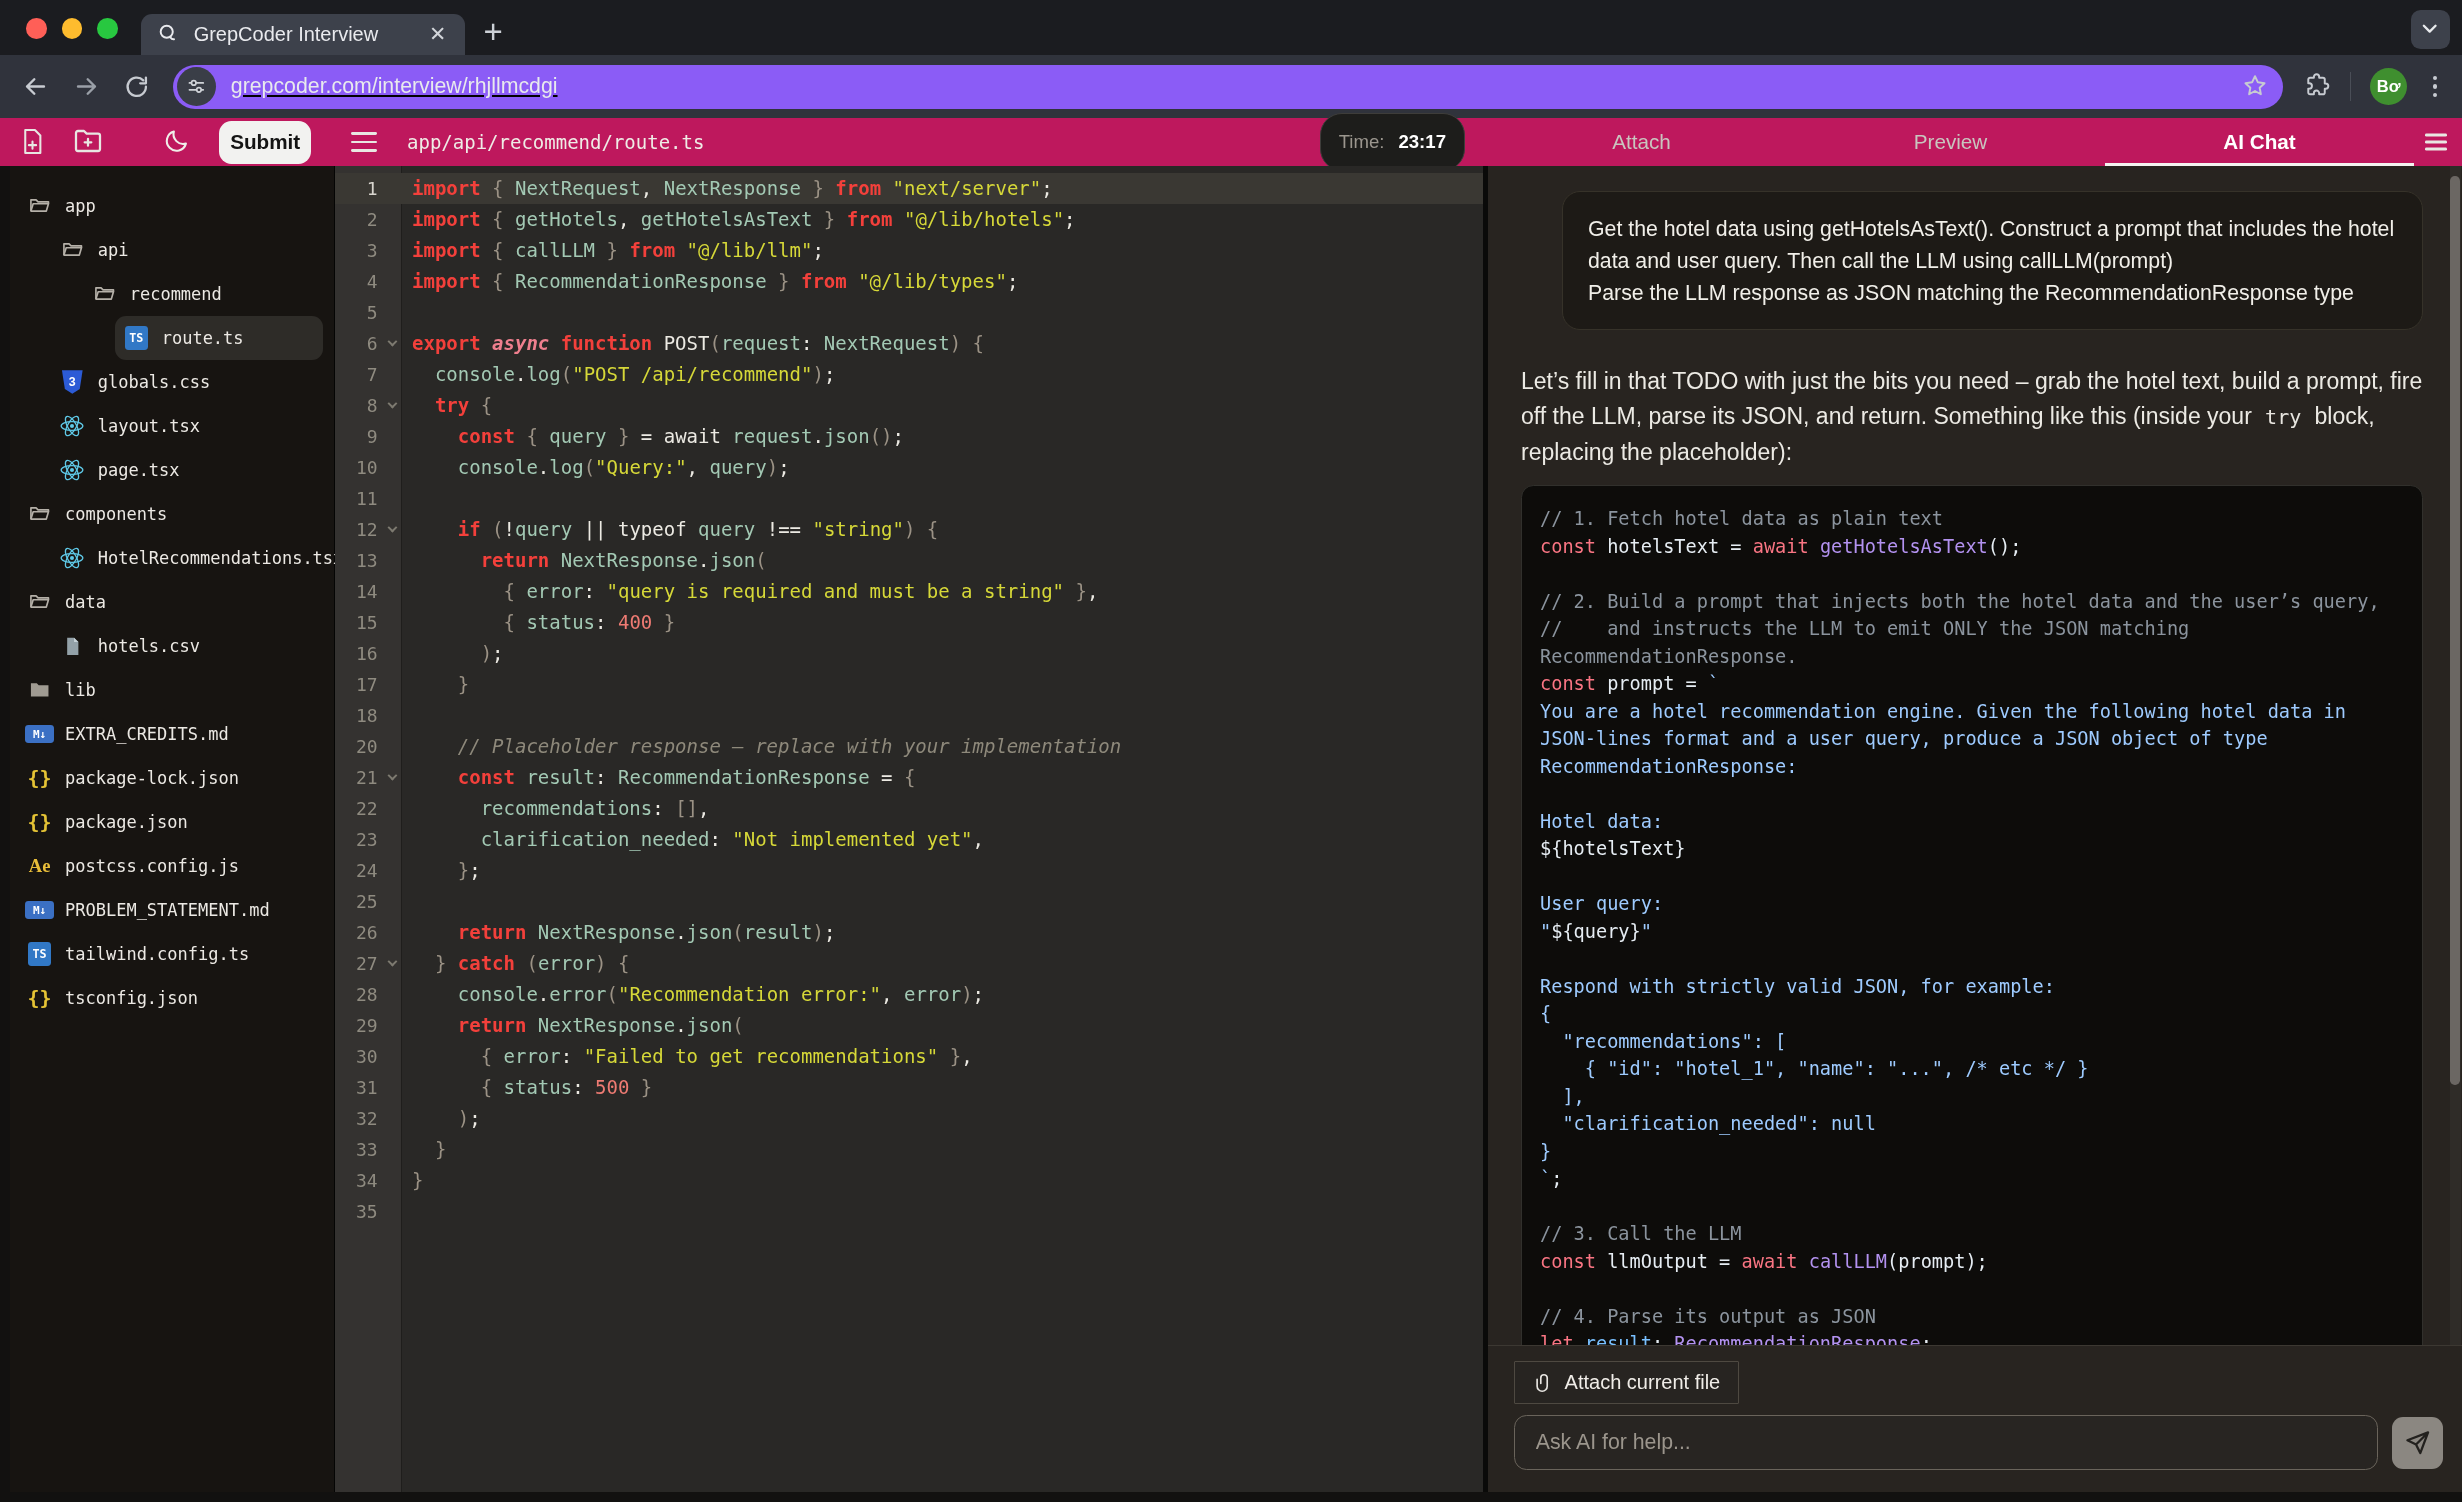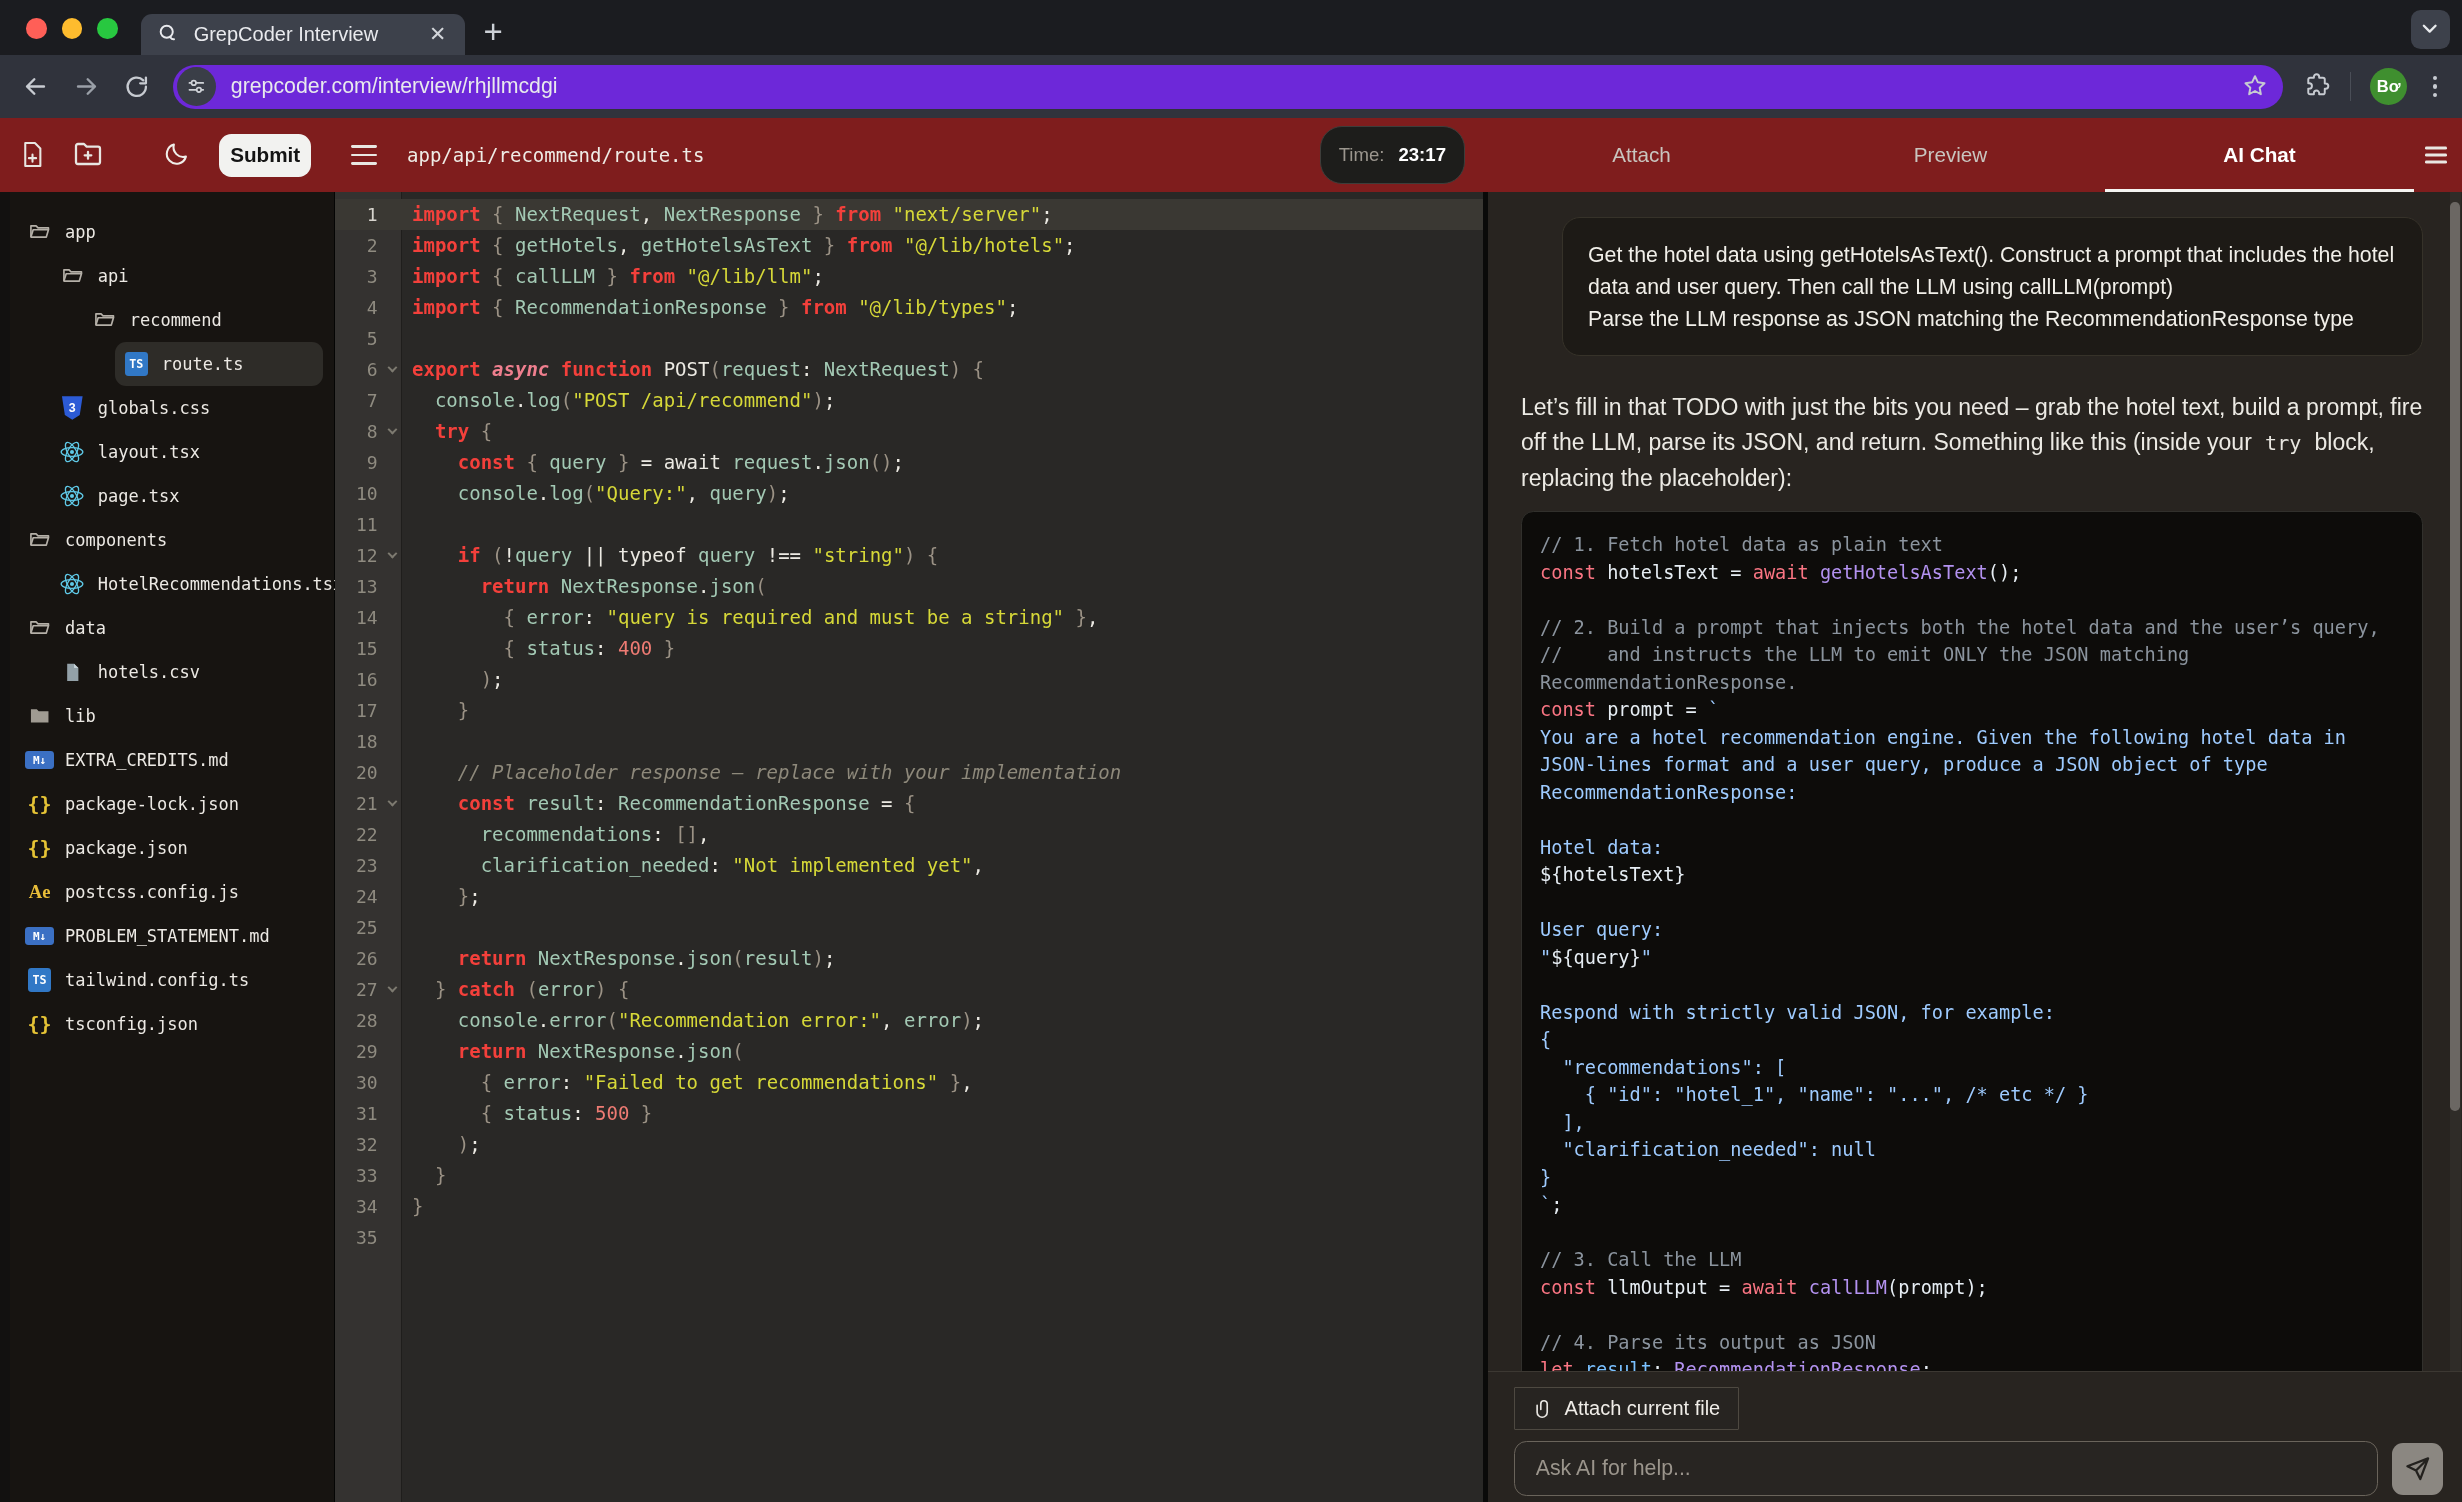--- a/index.html
+++ b/index.html
@@ -13,34 +13,34 @@
   .light{width:20.7px;height:20.7px;border-radius:50%;}
   .tab{width:324px;height:41px;background:#3d414b;border-radius:11px 11px 0 0;
        display:flex;align-items:center;gap:13.8px;padding:0 15px;}
   .tab-title{color:#e9eaee;font-size:20px;flex:1;white-space:nowrap;overflow:hidden;}
   .tab-close{color:#d3d6db;font-size:20.7px;line-height:20.7px;padding:0 4.1px;}
   .newtab{color:#ccd0d6;font-size:33px;font-weight:300;padding:0 18px 4.1px 18px;}
   .tabsearch{position:absolute;right:12.4px;top:9.6px;width:39px;height:39px;background:#3d414b;
              border-radius:9.6px;display:flex;align-items:center;justify-content:center;}
   .urlrow{height:63px;background:#30333c;display:flex;align-items:center;padding:0 18px 0 20.7px;gap:20.7px;}
   .nav-ic{width:30px;height:30px;display:flex;align-items:center;justify-content:center;}
-  .urlpill{flex:1;height:44px;background:#6d28d9;border-radius:22px;display:flex;align-items:center;
-           gap:15px;padding:0 15px 0 4.1px;}
+  .urlpill{flex:1;height:44px;background:#8b5cf6;border-radius:22px;display:flex;align-items:center;
+           gap:15px;padding:0 15px 0 4.1px;text-decoration:underline;}
   .tune-circle{width:39px;height:39px;border-radius:50%;background:#3a3e47;display:flex;
                align-items:center;justify-content:center;}
   .url-text{color:#e8eaed;font-size:21.3px;flex:1;}
   .chrome-right{display:flex;align-items:center;gap:19px;}
   .vsep{width:1.4px;height:29px;background:#4a4e57;}
   .avatar{width:37px;height:37px;border-radius:50%;display:flex;align-items:center;justify-content:center;
           color:#fff;font-size:16.5px;font-weight:bold;}
   .kebab{display:flex;flex-direction:column;gap:4.8px;padding:0 6.9px;}
   .kebab i{width:4.1px;height:4.1px;border-radius:50%;background:#c7cbd1;}
 
   
-  .appbar{height:74px;background:#7f1d1d;display:flex;align-items:center;}
+  .appbar{height:48px;background:#be185d;display:flex;align-items:center;}
   .appbar-left{width:325px;display:flex;align-items:center;padding:0 13.8px 0 18px;gap:25px;height:100%;}
   .appbar-editor{width:1162px;display:flex;align-items:center;padding-left:26px;gap:30px;height:100%;}
   .appbar-chat{width:975px;display:flex;align-items:stretch;height:100%;position:relative;}
   .submit-btn{margin-left:4.1px;background:#f2f2f0;color:#141414;font-size:20.7px;font-weight:bold;
               border:none;border-radius:12.4px;width:92px;height:43px;display:flex;align-items:center;justify-content:center;}
   .moon-wrap{margin-left:auto;}
   .hamburger{display:flex;flex-direction:column;gap:5.5px;}
   .hamburger i{display:block;width:26px;height:2.8px;background:#e9e7e2;border-radius:1.4px;}
   .filepath{color:#efece6;font-size:19px;font-family:"DejaVu Sans Mono",monospace;}
   .time-badge{margin-left:auto;margin-right:22px;display:flex;gap:14px;align-items:center;

